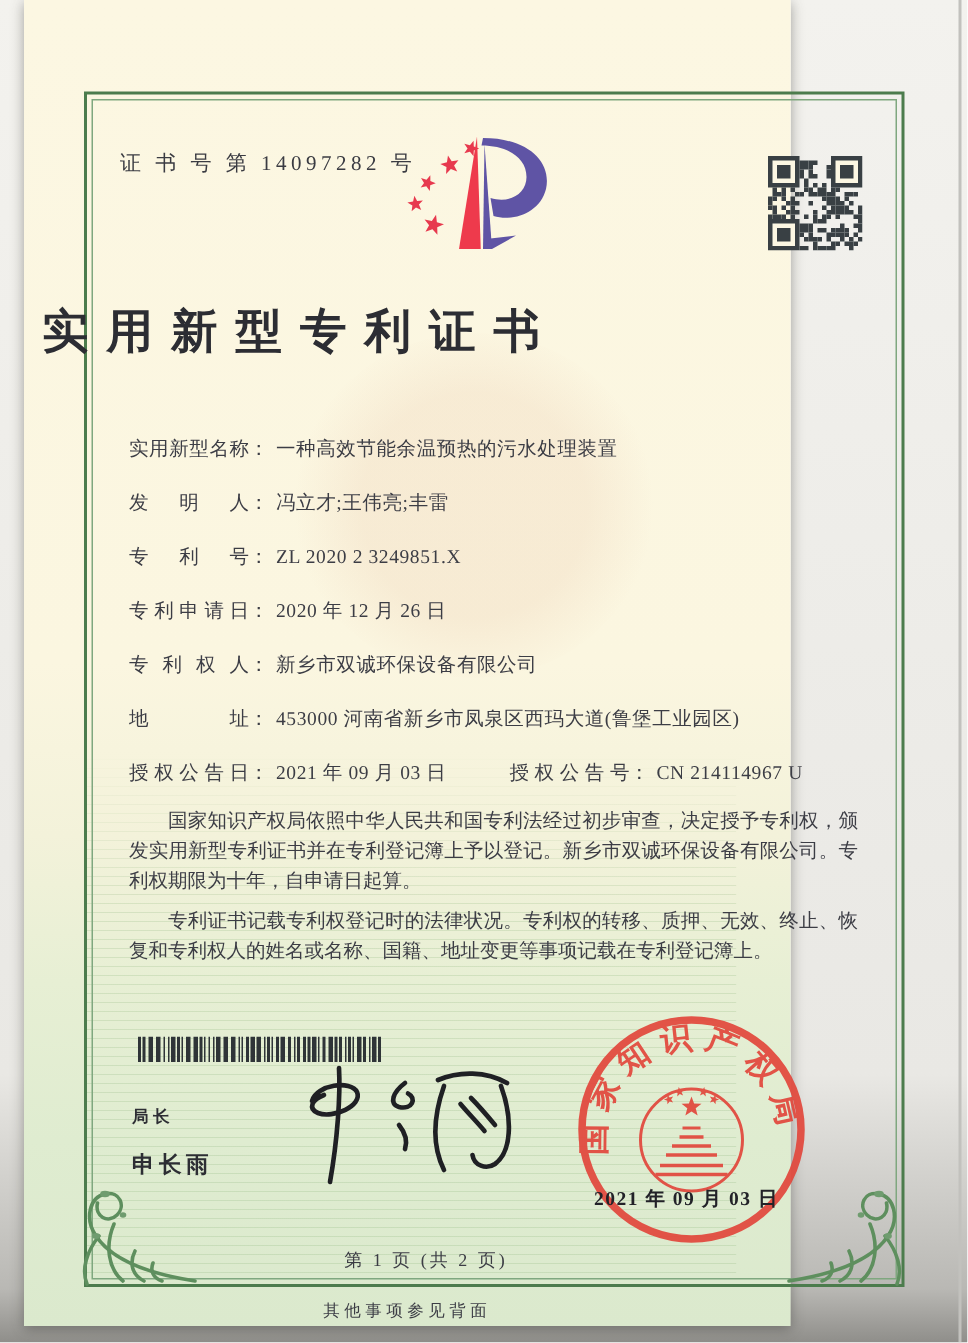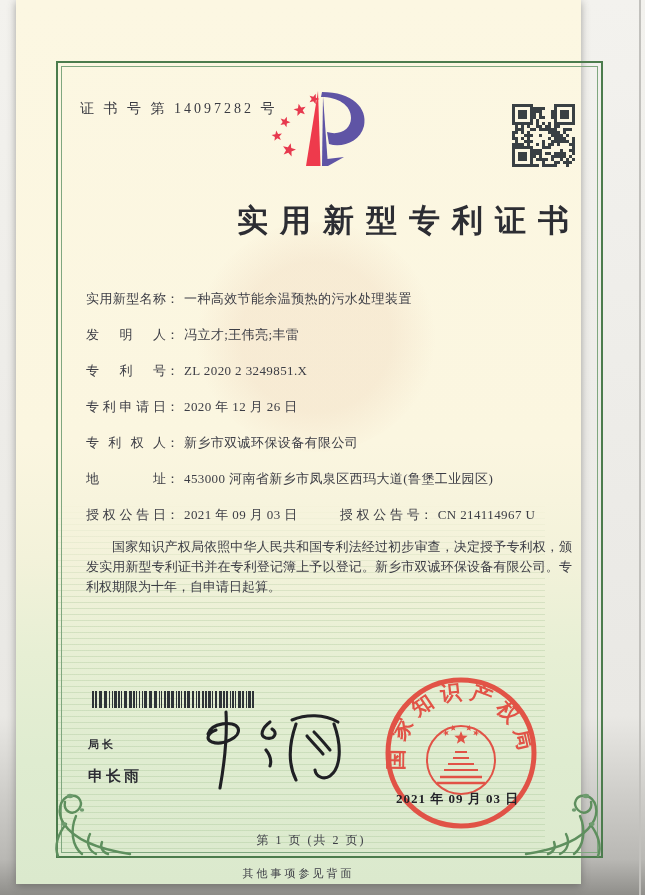--- a/index.html
+++ b/index.html
@@ -1,34 +1,34 @@
 <!DOCTYPE html>
 <html><head>
 <meta charset="utf-8">
 <style>
   html,body{margin:0;padding:0;}
   .stage{position:relative;width:645px;height:895px;overflow:hidden;
     background:linear-gradient(180deg,#f3f2ee 0%,#e9e8e4 80%,#b9b8b4 96%,#8f8e8a 100%);
     font-family:"Liberation Serif","DejaVu Serif",serif;}
   .stage::after{content:"";position:absolute;right:4px;top:0;bottom:0;width:2px;background:#c2c1bd;}
-  .paper{position:absolute;left:16px;top:0;width:565px;height:884px;
+  .paper{position:absolute;left:16px;top:0;width:511px;height:884px;
     background:linear-gradient(180deg,#fcf7e2 0%,#fbf6e0 50%,#f3f2da 63%,#e7efd4 74%,#dfecd0 86%,#dbe9cd 100%);
     box-shadow:0 2px 8px rgba(60,60,55,.45);}
   .guilloche{position:absolute;left:42px;right:36px;top:500px;bottom:32px;
     background:repeating-linear-gradient(180deg,rgba(122,168,106,.20) 0 1px,transparent 1px 6px);
     -webkit-mask-image:linear-gradient(180deg,transparent,#000 30%);
     mask-image:linear-gradient(180deg,transparent,#000 30%);pointer-events:none;}
   .bleed{position:absolute;left:180px;top:222px;width:240px;height:230px;border-radius:50%;
     background:radial-gradient(circle,rgba(222,168,136,.14) 0 45%,rgba(222,168,136,0) 72%);pointer-events:none;}
   .frame{position:absolute;left:40px;top:61px;width:543px;height:793px;border:2px solid #4c7c4d;}
   .frame::after{content:"";position:absolute;inset:3px;border:1px solid #7fa77f;}
   .cert-no{position:absolute;left:64px;top:100px;font-size:14px;letter-spacing:3px;color:#3a3b42;}
   .logo{position:absolute;left:240px;top:84px;width:132px;height:102px;}
   .qr{position:absolute;left:496px;top:104px;width:63px;height:63px;}
-  .title{position:absolute;left:0;right:0;top:200px;text-align:right;font-size:31px;font-weight:700;
+  .title{position:absolute;left:0;right:0;top:200px;text-align:left;font-size:31px;font-weight:700;
     letter-spacing:12px;padding-left:12px;color:#2c2d33;}
   .fields{position:absolute;left:70px;top:288px;width:500px;font-size:13px;color:#3c3d45;}
   .row{height:21px;line-height:21px;margin-bottom:15px;white-space:nowrap;}
   .lbl{display:inline-block;width:80px;text-align:justify;text-align-last:justify;vertical-align:top;}
   .col{display:inline-block;margin-right:5px;}
   .val{letter-spacing:.4px;}
   .pair2{margin-left:42px;}
   .paras{position:absolute;left:70px;top:537px;width:486px;font-size:13px;line-height:20px;
     text-align:justify;color:#3c3d45;}
   .paras p{margin:0 0 7px 0;text-indent:2em;}
@@ -280,20 +280,21 @@
       <div class="row">
         <span class="lbl">地址</span><span class="col">：</span><span class="val">453000 河南省新乡市凤泉区西玛大道(鲁堡工业园区)</span>
       </div>
       <div class="row">
         <span class="lbl">授权公告日</span><span class="col">：</span><span class="val">2021 年 09 月 03 日</span><span class="lbl pair2">授权公告号</span><span class="col">：</span><span class="val">CN 214114967 U</span>
       </div>
     </div>
 
     <div class="paras">
       <p>国家知识产权局依照中华人民共和国专利法经过初步审查，决定授予专利权，颁发实用新型专利证书并在专利登记簿上予以登记。新乡市双诚环保设备有限公司。专利权期限为十年，自申请日起算。</p>
+      <p>专利证书记载专利权登记时的法律状况。专利权的转移、质押、无效、终止、恢复和专利权人的姓名或名称、国籍、地址变更等事项记载在专利登记簿上。</p>
     </div>
 
     <svg class="barcode" viewBox="0 0 166 17">
       <g id="barcode-bars" fill="#2f3438">
           <rect x="0" y="0" width="2" height="17"></rect>
           <rect x="3" y="0" width="2" height="17"></rect>
           <rect x="7" y="0" width="3" height="17"></rect>
           <rect x="12" y="0" width="3" height="17"></rect>
           <rect x="17" y="0" width="1" height="17"></rect>
           <rect x="20" y="0" width="1" height="17"></rect>

